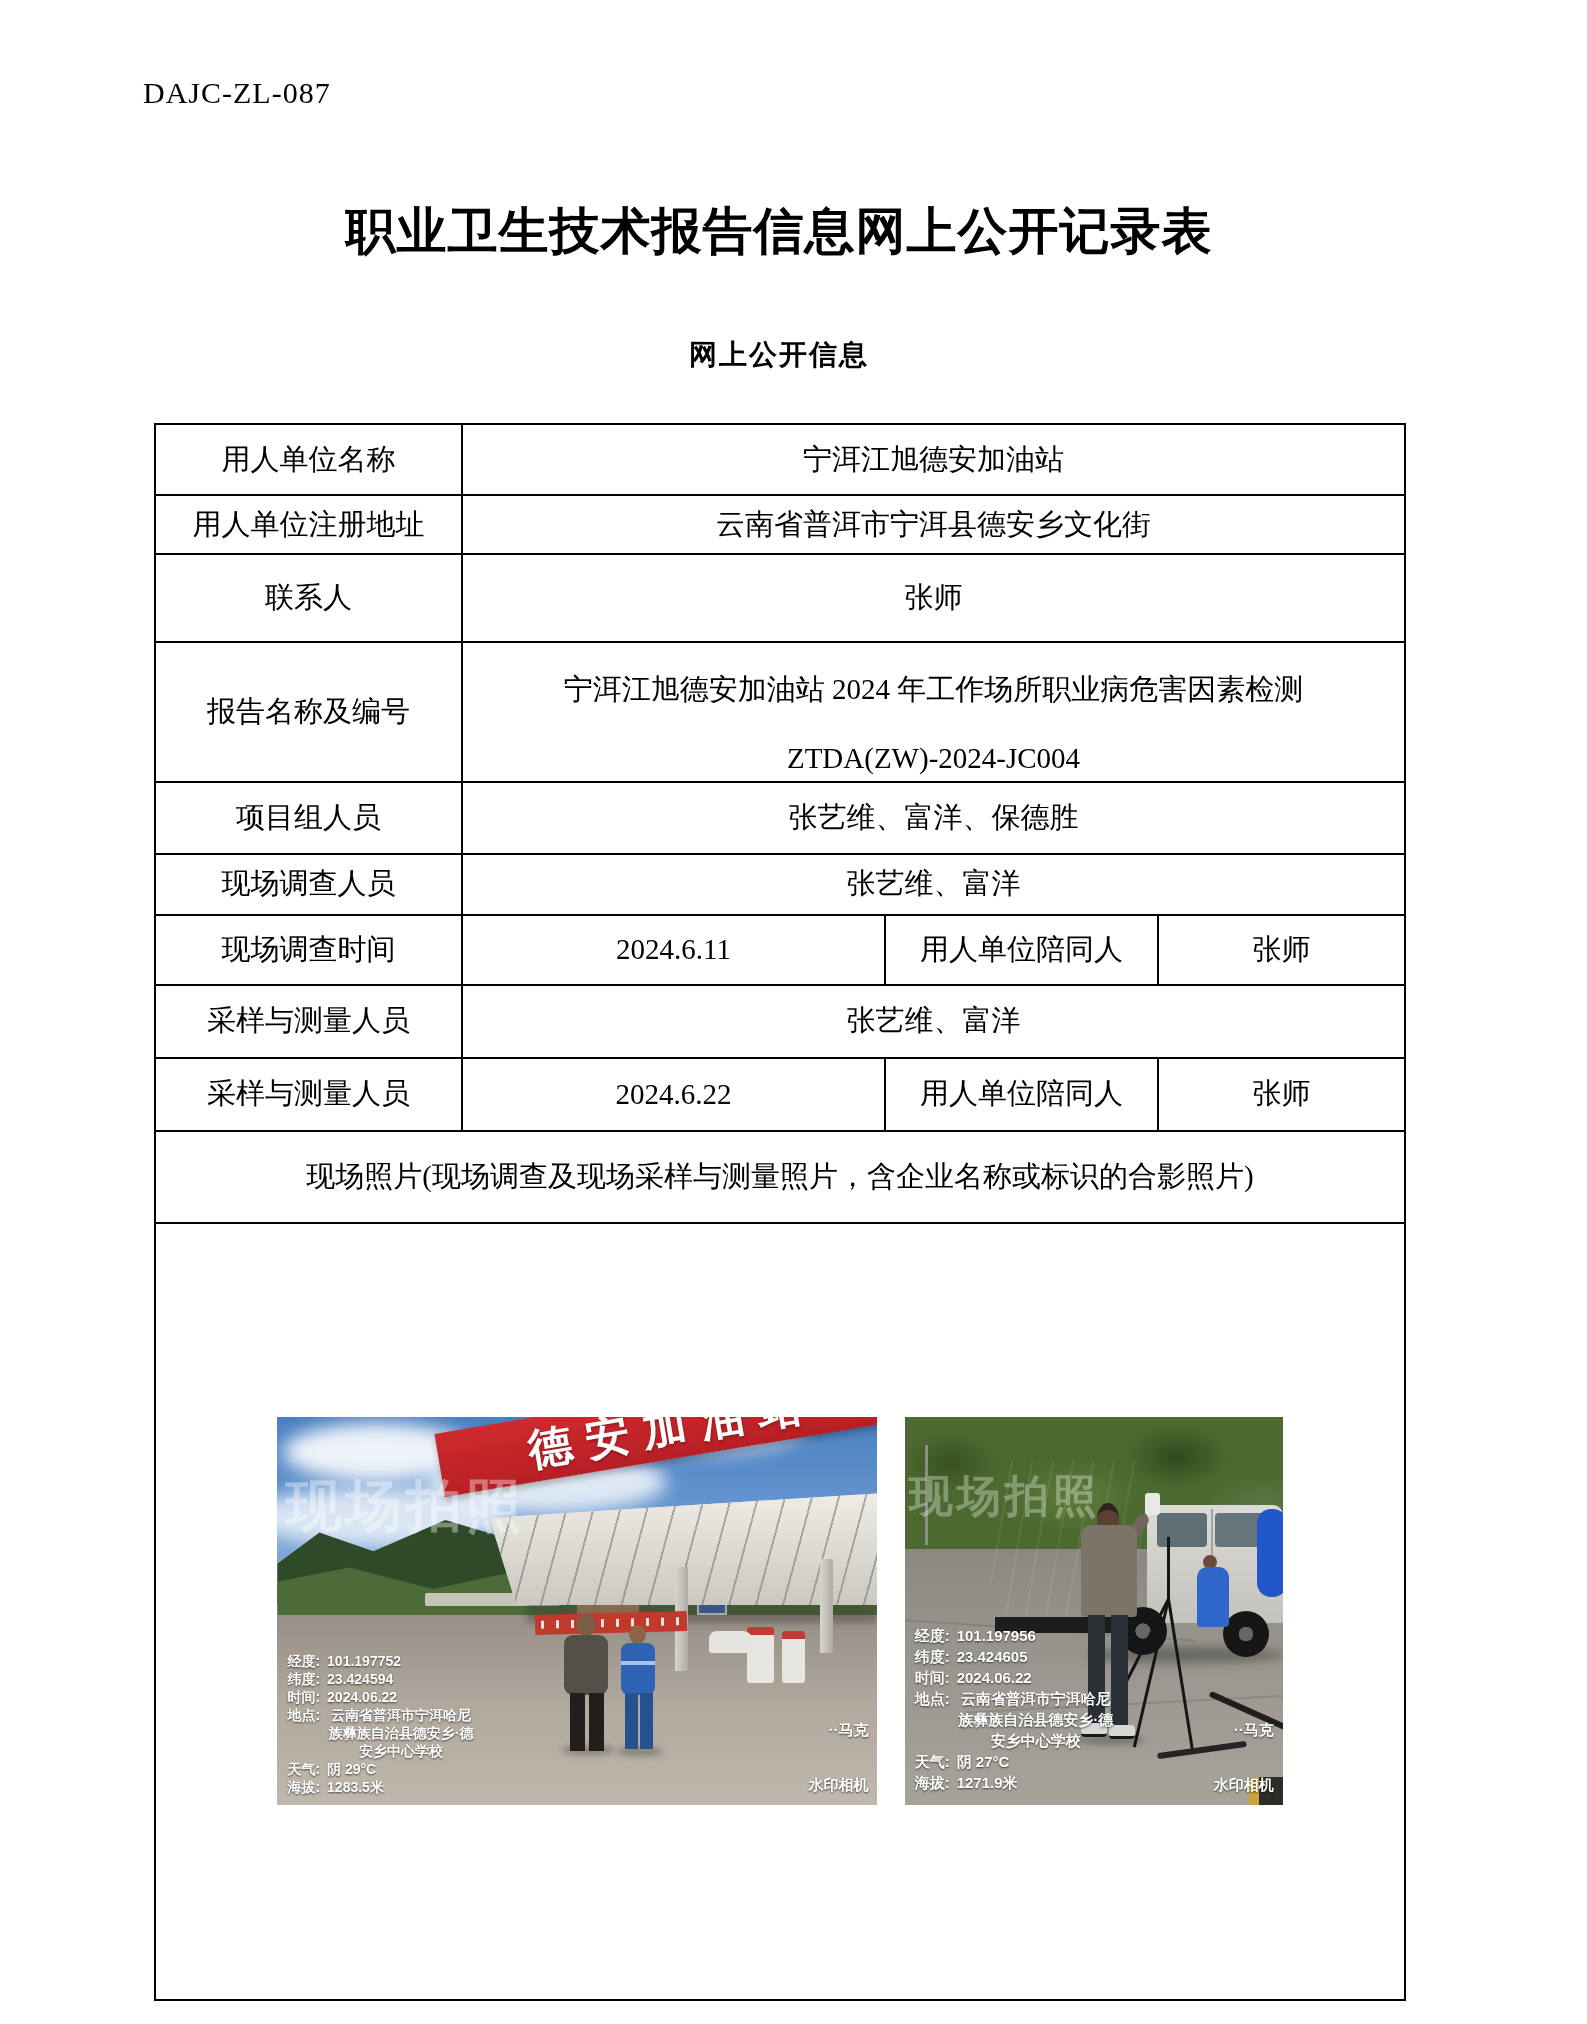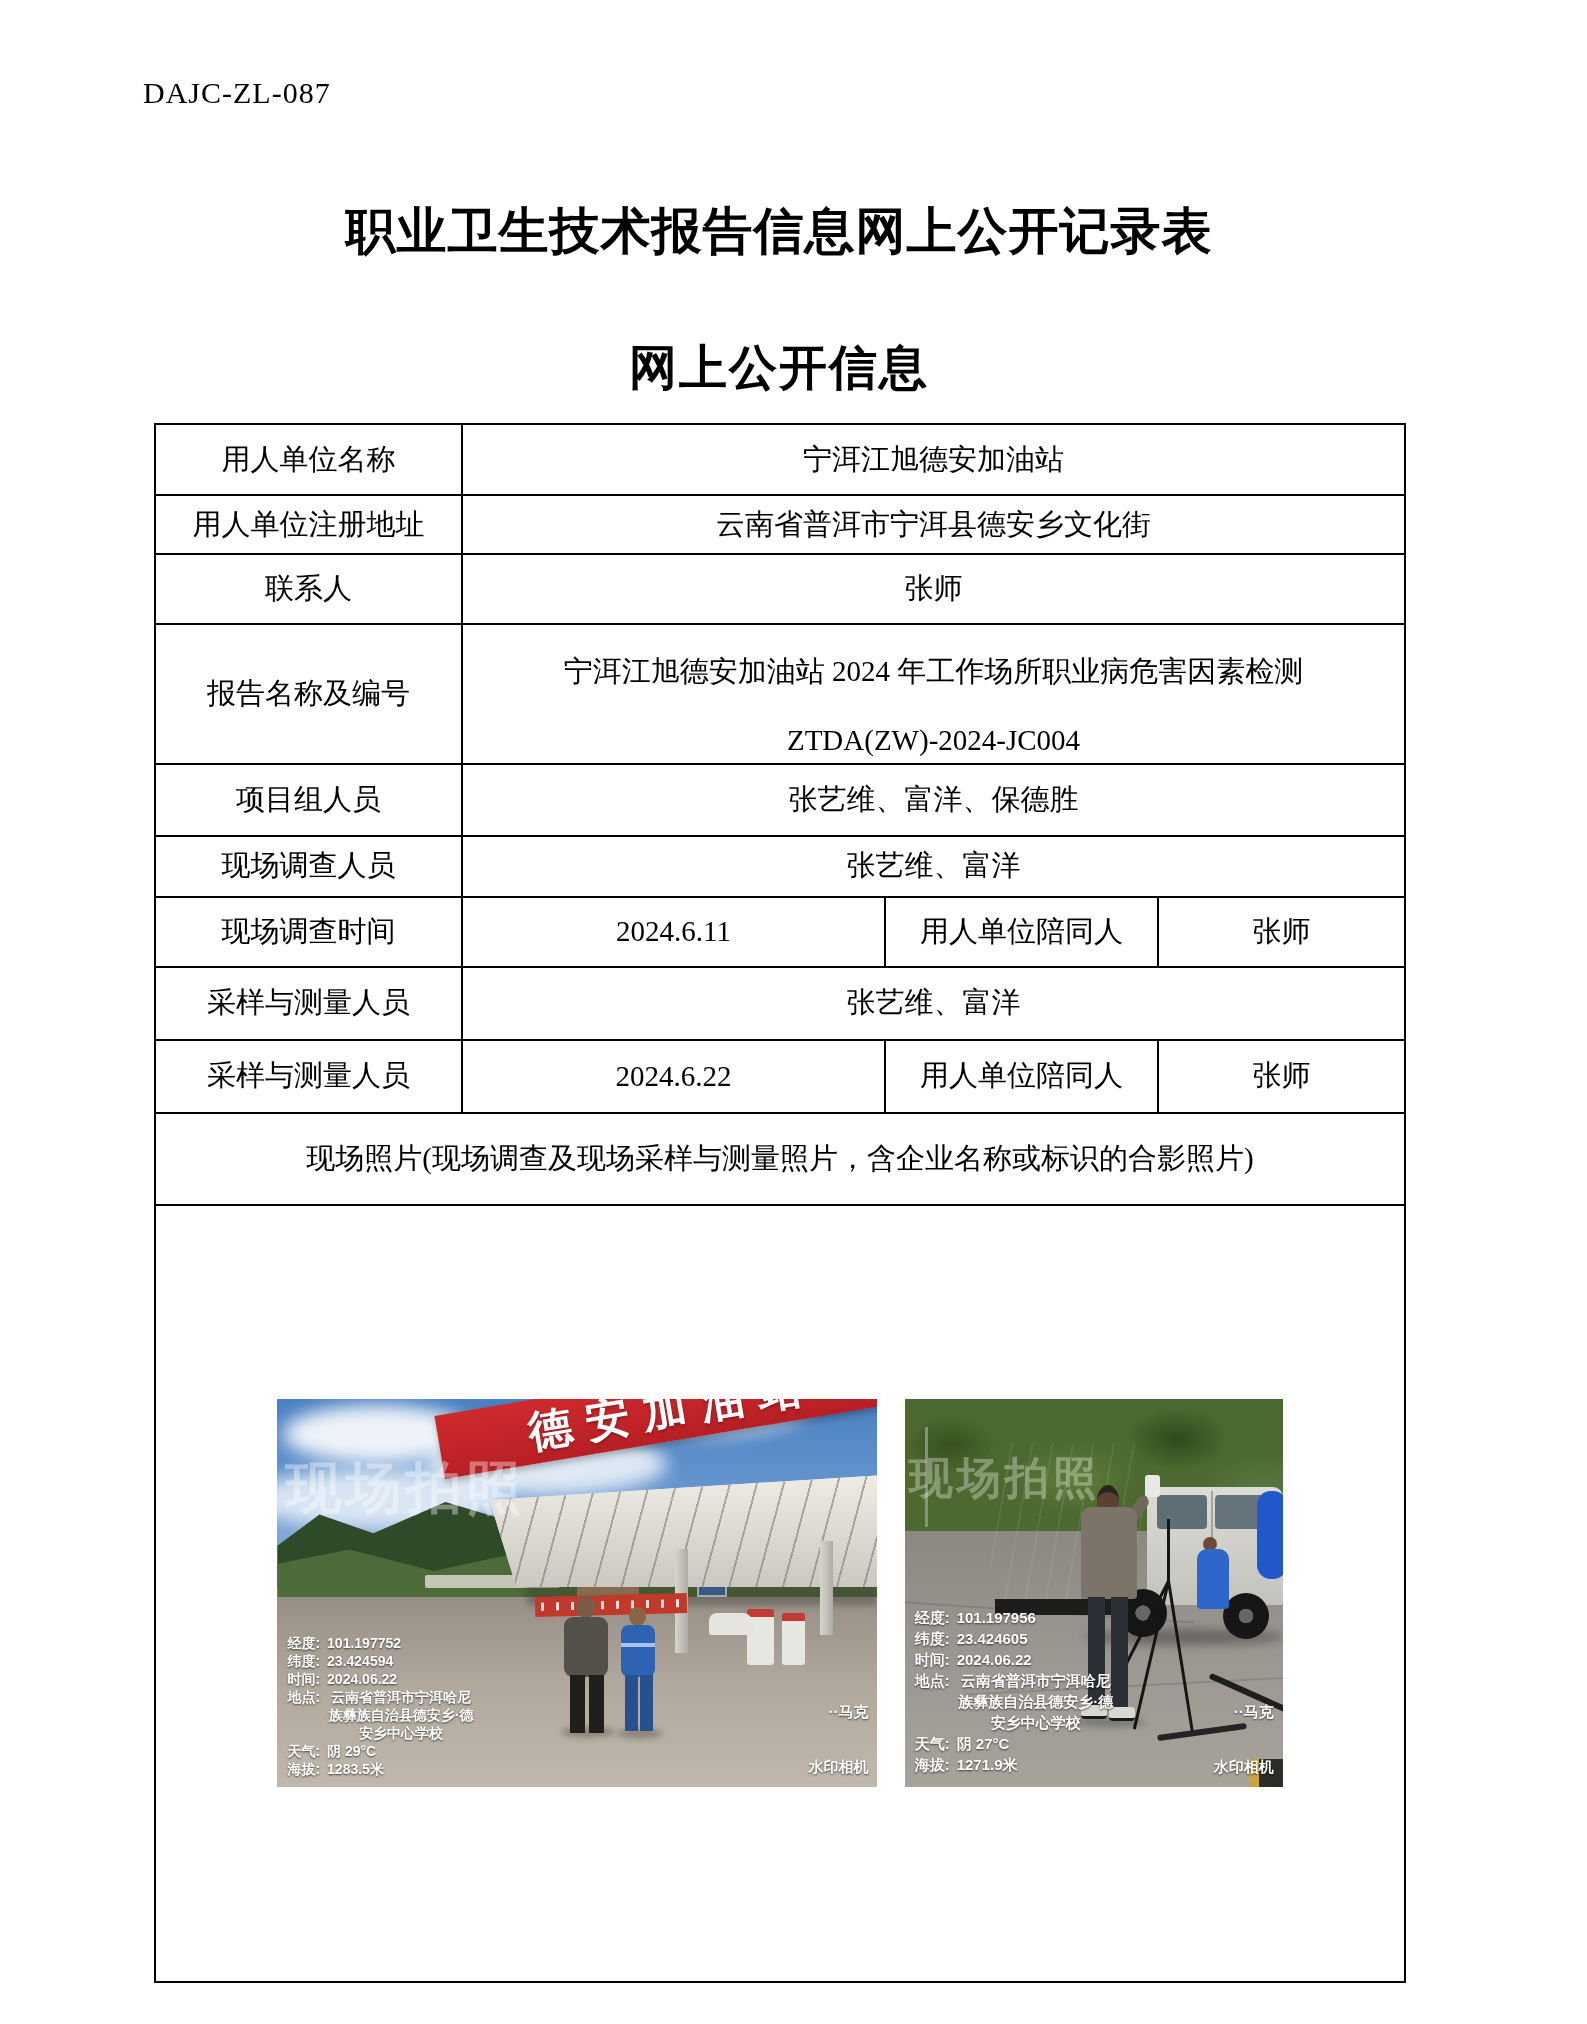--- a/index.html
+++ b/index.html
@@ -3,21 +3,21 @@
 <meta charset="utf-8">
 <style>
   html,body{margin:0;padding:0;background:#e8e8e8;}
   #page{position:relative;width:1587px;height:2024px;background:#ffffff;overflow:hidden;
         font-family:"Liberation Serif","DejaVu Serif",serif;color:#000;}
 
   .doc-code{position:absolute;left:143px;top:76px;font-size:30px;letter-spacing:1px;}
   .title{position:absolute;left:154px;top:198px;width:1250px;text-align:center;
          font-size:50px;font-weight:bold;letter-spacing:1px;}
   .subtitle{position:absolute;left:154px;top:336px;width:1250px;text-align:center;
-         font-size:48px;font-weight:bold;letter-spacing:2px;}
+         font-size:28px;font-weight:bold;letter-spacing:2px;}
 
   table.report{position:absolute;left:154px;top:423px;width:1250px;border-collapse:collapse;
          table-layout:fixed;font-size:29px;border-radius:14px;}
   table.report td{border:2px solid #000;text-align:center;vertical-align:middle;padding:0;overflow:hidden;}
   td.caption-cell{text-align:left;padding-left:7px;}
   td.photos-cell{vertical-align:top;text-align:left;padding:12px 0 0 3px;}
   .rpt-line{line-height:1.55;margin-top:24px;}
 
   
   .photo{position:relative;display:inline-block;vertical-align:top;overflow:hidden;background:#9a958d;}
@@ -155,21 +155,21 @@
 
     <tbody>
         <tr style="height:71px">
       <td>用人单位名称</td>
       <td colspan="3">宁洱江旭德安加油站</td>
     </tr>
     <tr style="height:59px">
       <td>用人单位注册地址</td>
       <td colspan="3">云南省普洱市宁洱县德安乡文化街</td>
     </tr>
-    <tr style="height:70px">
+    <tr style="height:88px">
       <td>联系人</td>
       <td colspan="3">张师</td>
     </tr>
     <tr style="height:135px">
       <td>报告名称及编号</td>
       <td colspan="3">
         <div class="rpt-line">宁洱江旭德安加油站 2024 年工作场所职业病危害因素检测</div>
         <div class="rpt-line">ZTDA(ZW)-2024-JC004</div>
       </td>
     </tr>

